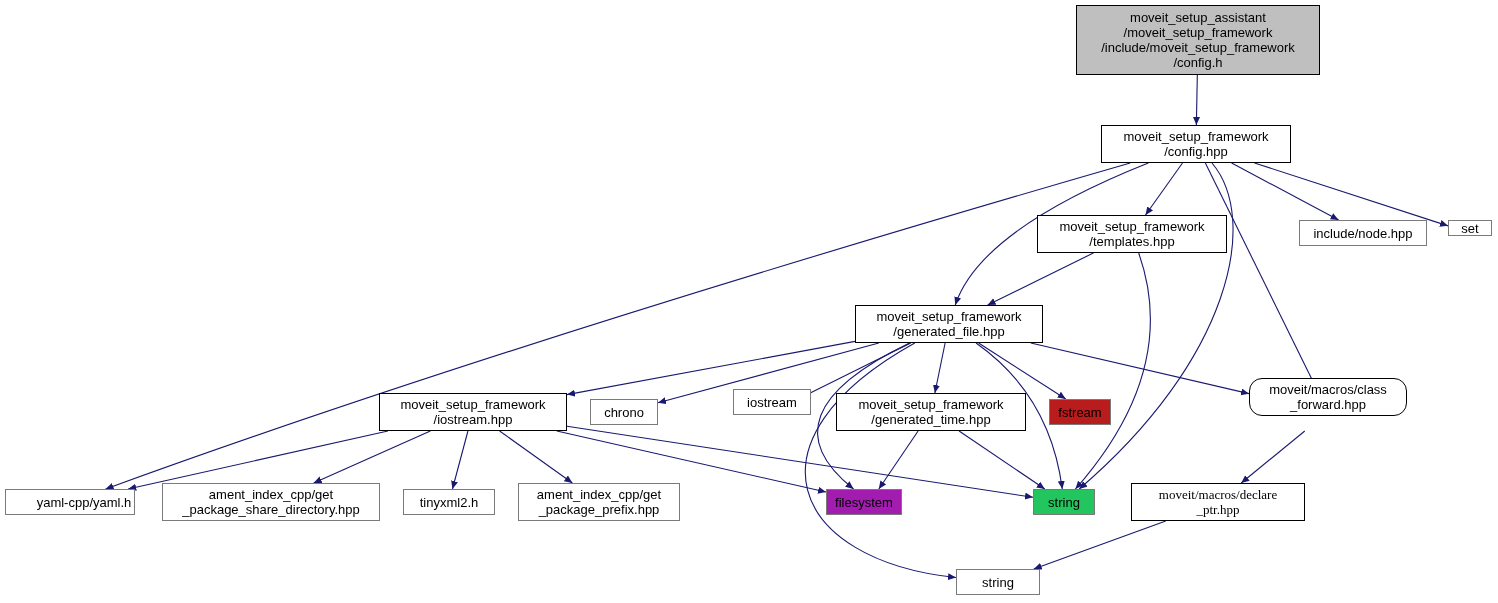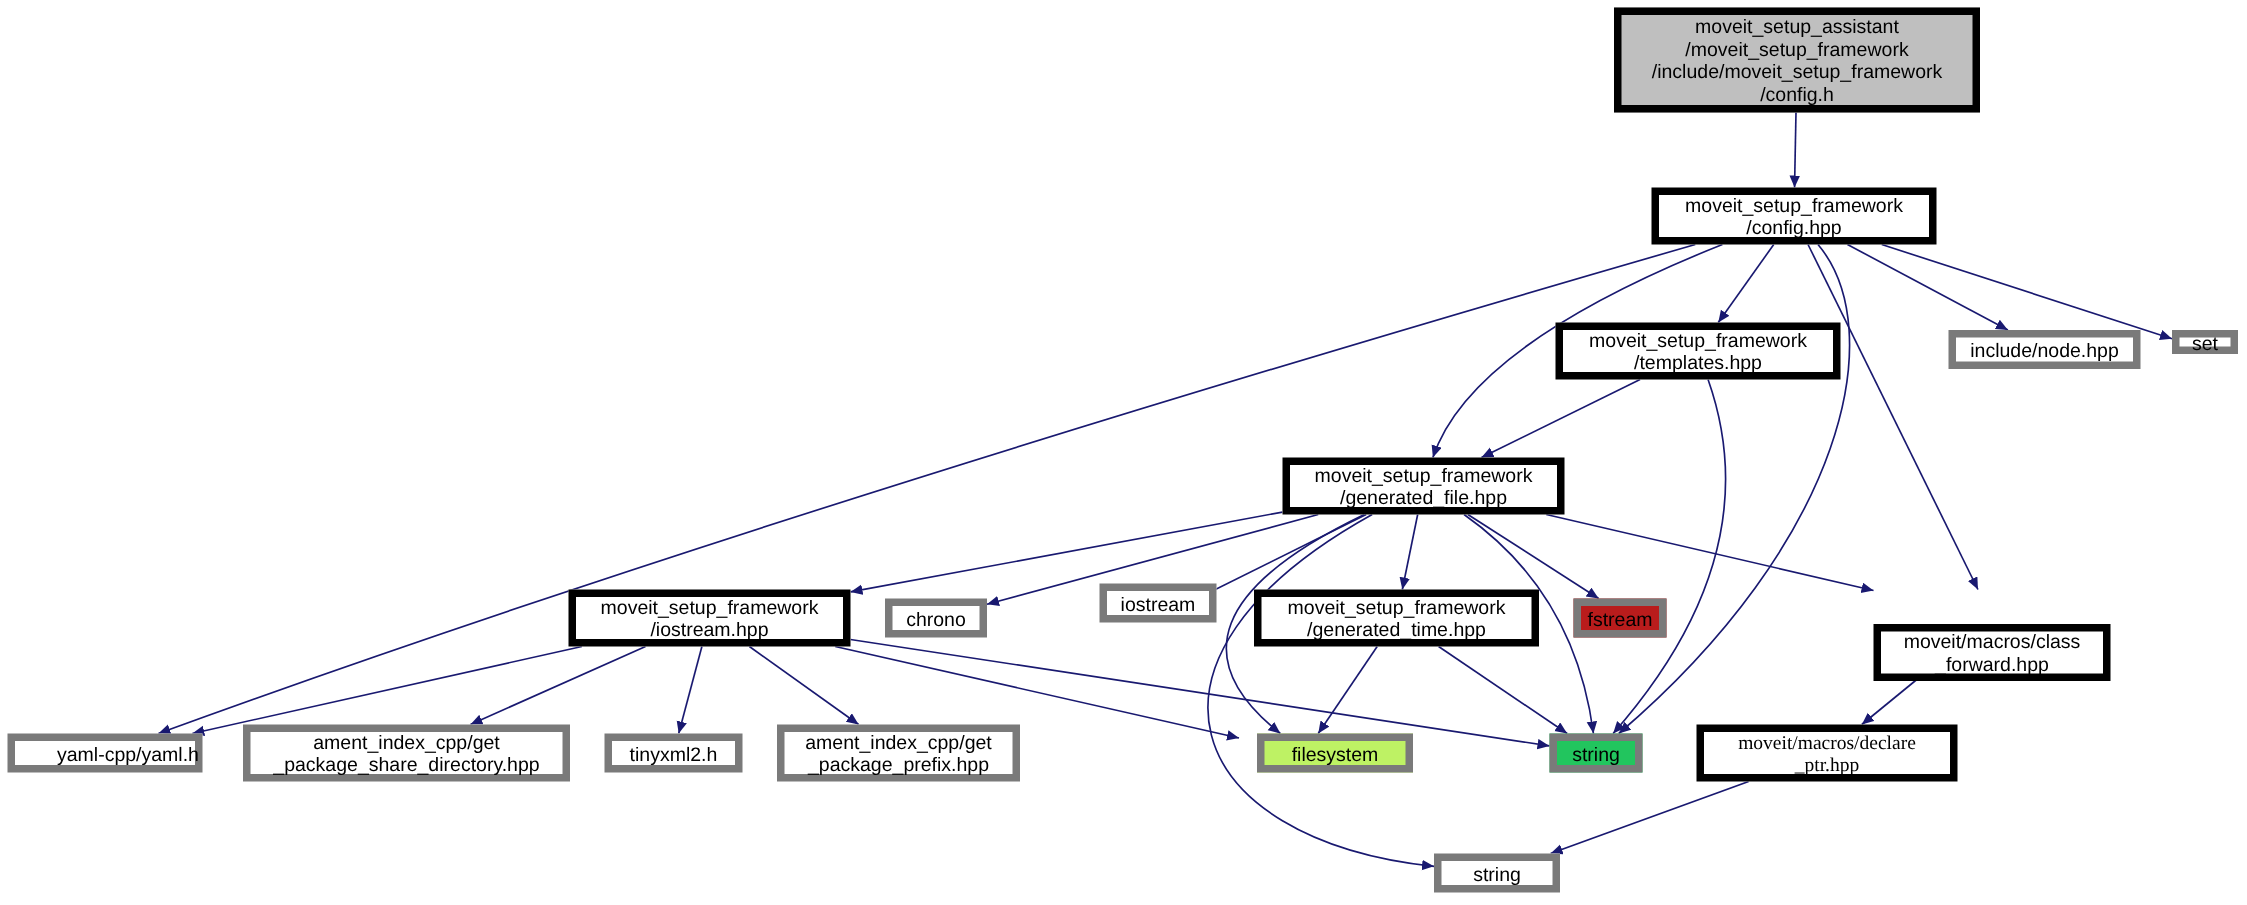--- a/index.html
+++ b/index.html
@@ -3,22 +3,22 @@
 <meta charset="utf-8">
 <style>
   html,body{margin:0;padding:0;background:#ffffff;}
   #graph{
     position:relative;width:1498px;height:603px;background:#ffffff;
     font-family:"Liberation Sans",sans-serif;overflow:hidden;
   }
   #edges{position:absolute;left:0;top:0;width:1498px;height:603px;}
   #edges path.edge{fill:none;stroke-width:1.1px;}
   .node{
-    position:absolute;box-sizing:border-box;border:5px solid #000000;
-    background:#fff;display:flex;flex-direction:column;
+    position:absolute;box-sizing:border-box;border:1px solid #000000;
+    background:#fff;display:flex;flex-direction:column;align-items:center;
     justify-content:center;font-size:13px;line-height:15px;color:#000;
     white-space:nowrap;text-align:center;cursor:pointer;
   }
 </style>
 </head>
 <body>
 
 <div id="graph">
   <svg id="edges" xmlns="http://www.w3.org/2000/svg">
     <defs>
@@ -91,39 +91,39 @@
     <div class="node" style="left: 733px; top: 389px; width: 78px; height: 26px; background: rgb(255, 255, 255); border-color: rgb(122, 122, 122);">
       <span>iostream</span>
     </div>
     <div class="node" style="left: 836px; top: 393px; width: 190px; height: 38px; background: rgb(255, 255, 255); border-color: rgb(0, 0, 0);">
       <span>moveit_setup_framework</span>
       <span>/generated_time.hpp</span>
     </div>
     <div class="node" style="left: 1049px; top: 399px; width: 62px; height: 26px; background: #b91c1c; border-color: rgb(122, 122, 122);">
       <span>fstream</span>
     </div>
-    <div class="node" style="left: 1249px; top: 416px; width: 158px; height: 38px; background: rgb(255, 255, 255); border-color: rgb(0, 0, 0);">
+    <div class="node" style="left: 1249px; top: 378px; width: 158px; height: 38px; background: rgb(255, 255, 255); border-color: rgb(0, 0, 0); border-radius: 13px;">
       <span>moveit/macros/class</span>
       <span>_forward.hpp</span>
     </div>
     <div class="node" style="left: 5px; top: 489px; width: 130px; height: 26px; background: rgb(255, 255, 255); border-color: rgb(122, 122, 122); padding-left: 28px;">
       <span>yaml-cpp/yaml.h</span>
     </div>
     <div class="node" style="left: 162px; top: 483px; width: 218px; height: 38px; background: rgb(255, 255, 255); border-color: rgb(122, 122, 122);">
       <span>ament_index_cpp/get</span>
       <span>_package_share_directory.hpp</span>
     </div>
     <div class="node" style="left: 403px; top: 489px; width: 92px; height: 26px; background: rgb(255, 255, 255); border-color: rgb(122, 122, 122);">
       <span>tinyxml2.h</span>
     </div>
     <div class="node" style="left: 518px; top: 483px; width: 162px; height: 38px; background: rgb(255, 255, 255); border-color: rgb(122, 122, 122);">
       <span>ament_index_cpp/get</span>
       <span>_package_prefix.hpp</span>
     </div>
-    <div class="node" style="left: 826px; top: 489px; width: 104px; height: 26px; background: #bef264; border-color: rgb(122, 122, 122); margin-left: 12px;">
+    <div class="node" style="left: 826px; top: 489px; width: 76px; height: 26px; background: #a21caf; border-color: rgb(122, 122, 122);">
       <span>filesystem</span>
     </div>
     <div class="node" style="left: 1033px; top: 489px; width: 62px; height: 26px; background: #22c55e; border-color: rgb(122, 122, 122);">
       <span>string</span>
     </div>
     <div class="node" style="left: 1131px; top: 483px; width: 174px; height: 38px; background: rgb(255, 255, 255); border-color: rgb(0, 0, 0); font-family: Liberation Serif, serif;">
       <span>moveit/macros/declare</span>
       <span>_ptr.hpp</span>
     </div>
     <div class="node" style="left: 956px; top: 569px; width: 84px; height: 26px; background: rgb(255, 255, 255); border-color: rgb(122, 122, 122);">

